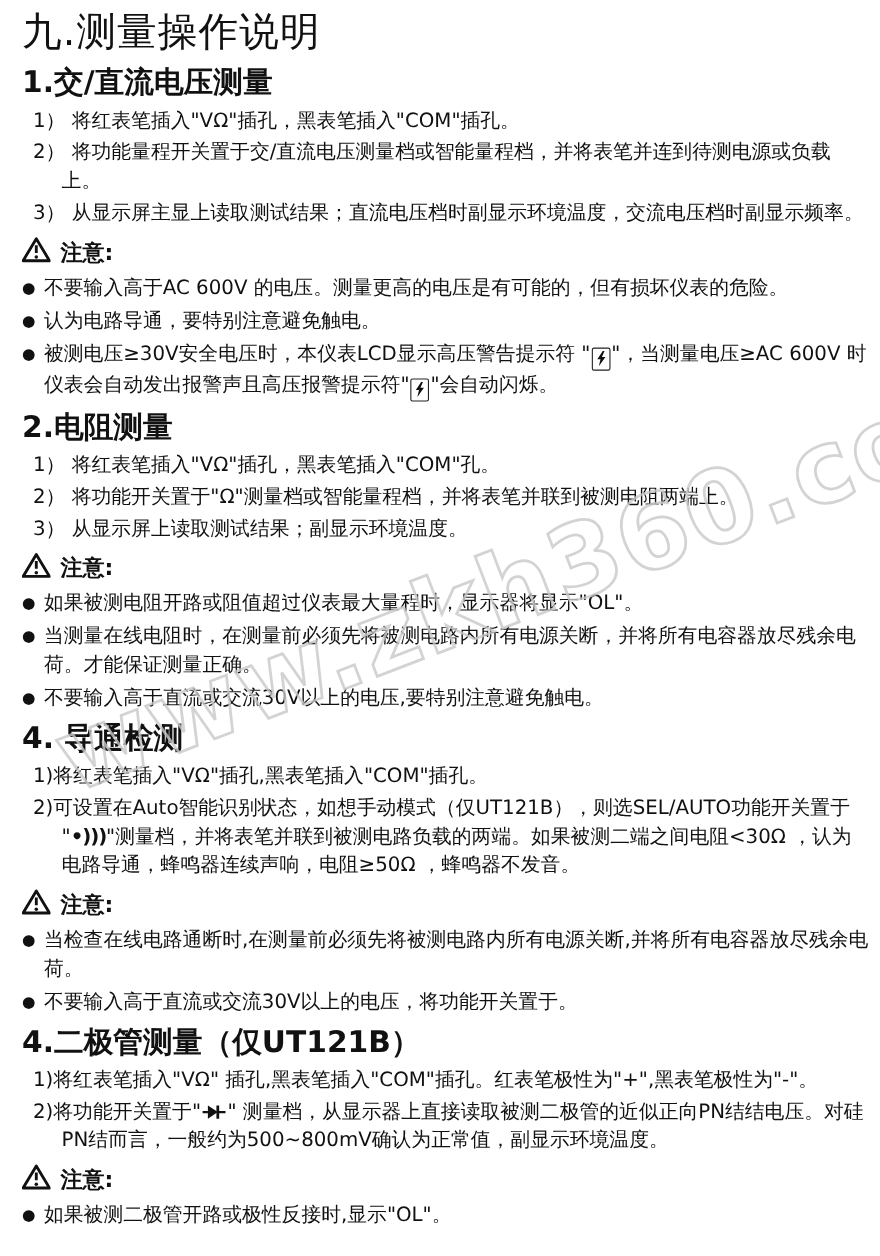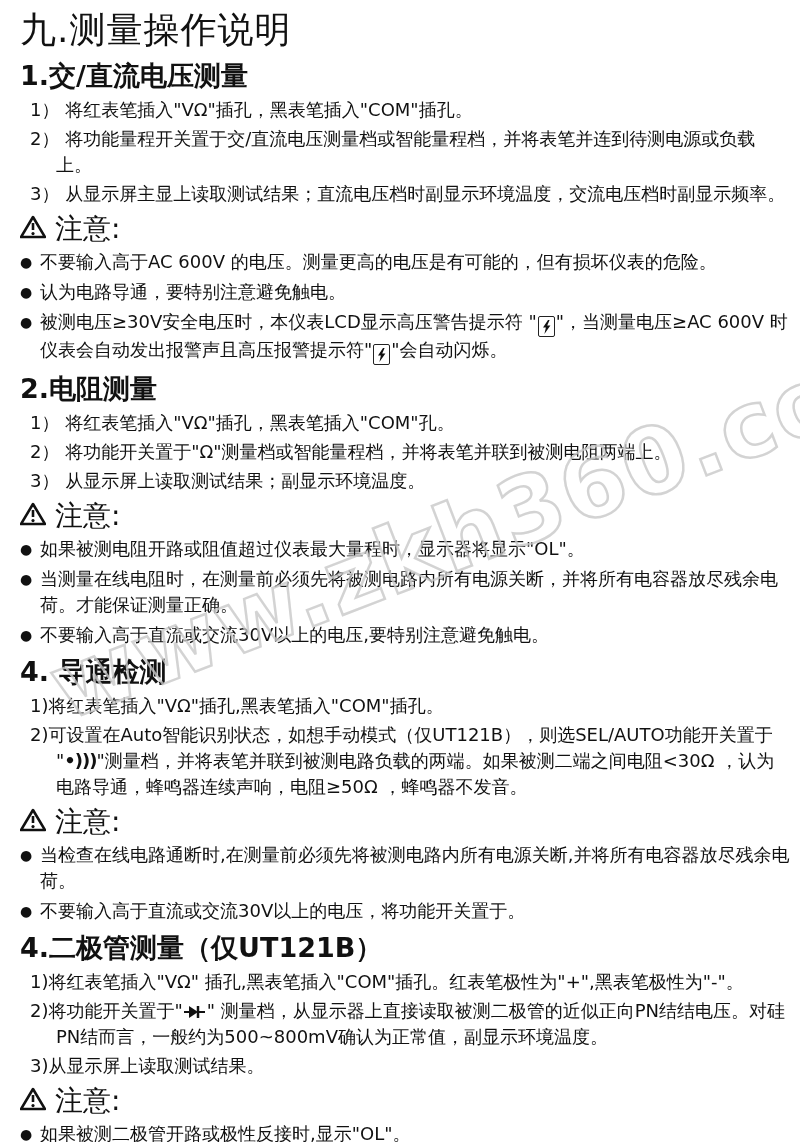--- a/index.html
+++ b/index.html
@@ -18,21 +18,21 @@
     margin:10px 0 7px 0;
   }
   .step{
     font-size:18px;line-height:26px;margin:0 0 3px 0;
     padding-left:36px;text-indent:-26px;
   }
   .notice-row{
     display:flex;align-items:center;gap:9px;
     margin:8px 0 6px 0;
   }
-  .notice-label{font-size:28px;font-weight:400;line-height:24px;}
+  .notice-label{font-size:20px;font-weight:700;line-height:24px;}
   .warning-icon{flex:0 0 auto;display:inline-block;}
   .bullet{
     display:flex;font-size:18px;line-height:26px;margin:0 0 4px 0;
   }
   .bullet .dot{
     flex:0 0 20px;width:20px;font-size:14px;line-height:26px;
   }
   .bullet .txt{flex:1;}
   .bolt-box{
     display:inline-block;width:15px;height:19px;
@@ -148,21 +148,20 @@
   <h2 class="sec-heading">4.二极管测量（仅UT121B）</h2>
   <p class="step">1)将红表笔插入"VΩ" 插孔,黑表笔插入"COM"插孔。红表笔极性为"+",黑表笔极性为"-"。</p>
   <p class="step">
     <span>2)将功能开关置于"</span><span class="diode-icon"><svg width="22" height="14" viewBox="0 0 22 14">
           <line x1="0" y1="7" x2="5" y2="7" stroke="#111" stroke-width="2"></line>
           <polygon points="5,1 5,13 14,7" fill="#111"></polygon>
           <line x1="14" y1="1" x2="14" y2="13" stroke="#111" stroke-width="2.5"></line>
           <line x1="14" y1="7" x2="21" y2="7" stroke="#111" stroke-width="2"></line>
         </svg></span><span>" 测量档，从显示器上直接读取被测二极管的近似正向PN结结电压。对硅PN结而言，一般约为500~800mV确认为正常值，副显示环境温度。</span>
   </p>
-  <p class="step">3)从显示屏上读取测试结果。</p>
 
   <div class="notice-row">
     <span class="warning-icon">
       <svg width="26" height="24" viewBox="0 0 26 24">
           <polygon points="13,2 25,22 1,22" fill="none" stroke="#111" stroke-width="2.6" stroke-linejoin="round"></polygon>
           <line x1="13" y1="8" x2="13" y2="15" stroke="#111" stroke-width="2.6"></line>
           <circle cx="13" cy="18.6" r="1.6" fill="#111"></circle>
         </svg>
     </span>
     <span class="notice-label">注意:</span>

